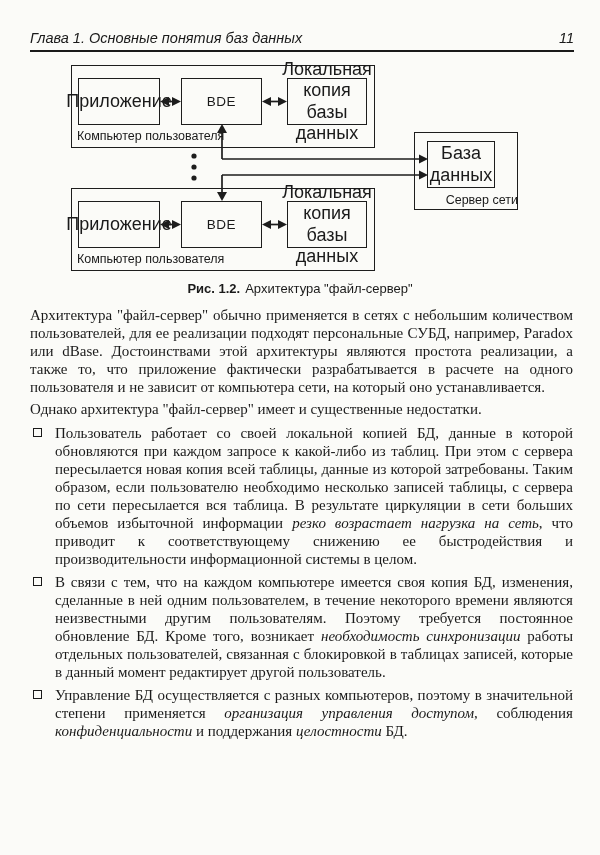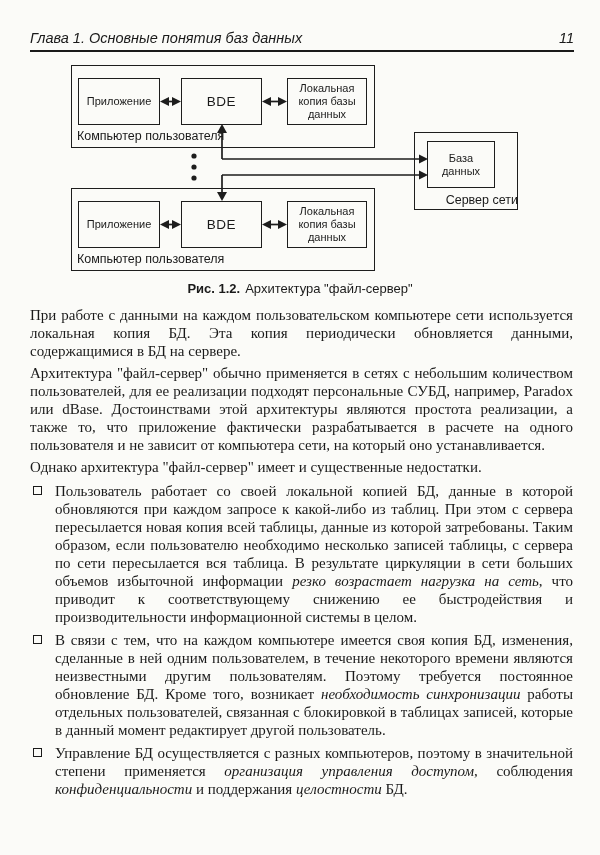--- a/index.html
+++ b/index.html
@@ -22,21 +22,21 @@
   
   .diagram { position:absolute; left:0; top:60px; width:600px; height:215px; }
   .obox {
     position:absolute; border:1.7px solid #1d1d1d; background:#fbfbf8;
   }
   .ibox {
     position:absolute; border:1.7px solid #1d1d1d; background:#fbfbf8;
     display:flex; align-items:center; justify-content:center;
     text-align:center;
     font-family:"Liberation Sans", sans-serif;
-    font-size:11px; line-height:1.18;
+    font-size:18px; line-height:1.18;
     padding:2px;
   }
   .bde { font-size:13.5px; letter-spacing:.5px; }
   .olabel {
     position:absolute;
     font-family:"Liberation Sans", sans-serif;
     font-size:12.5px; white-space:nowrap;
   }
   .srvlabel { text-align:right; }
   svg.conn { position:absolute; left:0; top:0; pointer-events:none; }
@@ -146,21 +146,20 @@
       <circle cx="194" cy="118" r="2.6"></circle>
     </g>
   </svg>
 </div>
 
 <div class="caption">
   <span class="cap-label">Рис. 1.2.</span><span>Архитектура "файл-сервер"</span>
 </div>
 
 <div class="textcol">
-  <p class="para">При работе с данными на каждом пользовательском компьютере сети используется локальная копия БД. Эта копия периодически обновляется данными, содержащимися в БД на сервере.</p>
   <p class="para">Архитектура "файл-сервер" обычно применяется в сетях с небольшим количеством пользователей, для ее реализации подходят персональные СУБД, например, Paradox или dBase. Достоинствами этой архитектуры являются простота реализации, а также то, что приложение фактически разрабатывается в расчете на одного пользователя и не зависит от компьютера сети, на который оно устанавливается.</p>
   <p class="para last">Однако архитектура "файл-сервер" имеет и существенные недостатки.</p>
 
   <div class="bullet">
     <span class="bmark"></span>
     <p class="btext"><span>Пользователь работает со своей локальной копией БД, данные в которой обновляются при каждом запросе к какой-либо из таблиц. При этом с сервера пересылается новая копия всей таблицы, данные из которой затребованы. Таким образом, если пользователю необходимо несколько записей таблицы, с сервера по сети пересылается вся таблица. В результате циркуляции в сети больших объемов избыточной информации </span><span class="em">резко возрастает нагрузка на сеть</span><span>, что приводит к соответствующему снижению ее быстродействия и производительности информационной системы в целом.</span></p>
   </div>
 
   <div class="bullet">
     <span class="bmark"></span>

